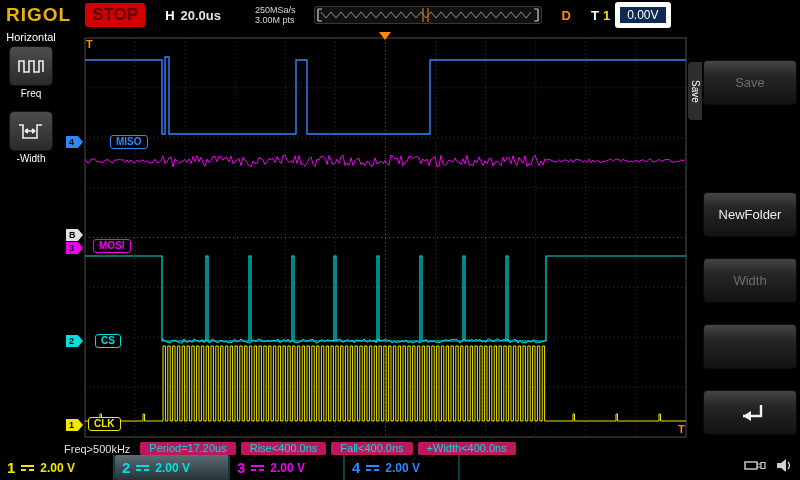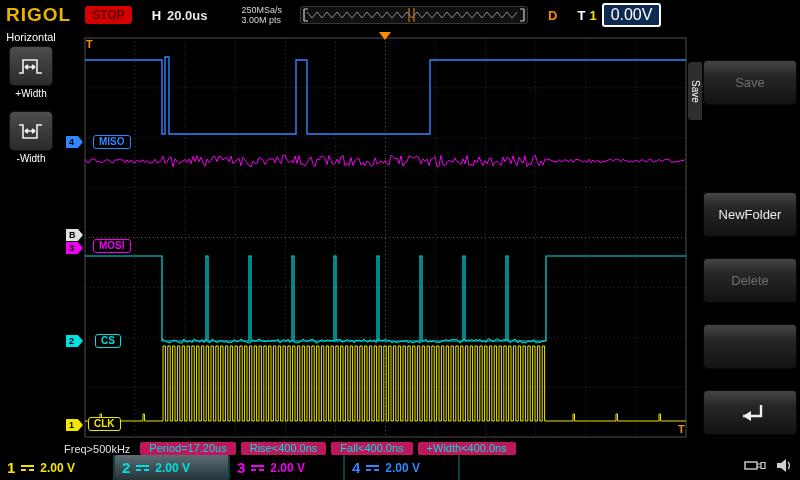--- a/index.html
+++ b/index.html
@@ -2,32 +2,32 @@
 <html><head>
 <meta charset="utf-8">
 <style>
   *{margin:0;padding:0;box-sizing:border-box}
   html,body{width:800px;height:480px;background:#000;overflow:hidden}
   body{position:relative;font-family:"Liberation Sans",sans-serif;color:#fff}
 
   
   .topbar{position:absolute;left:0;top:0;width:636px;height:30px;background:#000;display:flex;align-items:center}
   .logo{color:#e8b400;font-weight:bold;font-size:19px;letter-spacing:1px;margin-left:6px}
-  .stop-badge{margin-left:14px;background:#d40000;color:#5c0000;font-weight:bold;font-size:12px;padding:2px 7px;border-radius:3px}
+  .stop-badge{margin-left:14px;background:#d40000;color:#5c0000;font-weight:bold;font-size:17px;padding:2px 7px;border-radius:3px}
   .sep{width:1px;height:22px;background:#2c2c2c;margin:0 7px}
   .hlabel{font-weight:bold;font-size:13px;color:#fff;margin-left:6px}
   .timebase{font-weight:bold;font-size:13px;color:#e4e4e4;margin-left:6px}
   .acq{font-size:9px;color:#d8d8d8;line-height:10px;margin-left:20px}
   .preview{width:228px;height:18px;background:#101010;border:1px solid #383838;border-radius:3px;margin-left:4px;position:relative}
   .dlabel{color:#ff8c00;font-weight:bold;font-size:13px;margin-left:6px}
   .delay-box{margin-left:6px;background:#0d0d2e;border:1px solid #2a2a5a;border-radius:3px;color:#fff;
              font-family:"DejaVu Sans Mono",monospace;font-size:12px;padding:1px 8px}
   .tlabel{color:#fff;font-weight:bold;font-size:13px;margin-left:6px}
   .tsource{color:#f0e000;font-weight:bold;font-size:13px;margin-left:2px}
-  .tlevel-box{margin-left:5px;background:#0e2a52;border:2px solid #ffffff;border-radius:3px;color:#fff;font-size:16px;padding:1px 7px}
+  .tlevel-box{margin-left:5px;background:#0e2a52;border:5px solid #ffffff;border-radius:3px;color:#fff;font-size:12px;padding:1px 7px}
 
   
   .left-panel{position:absolute;left:0;top:30px;width:62px;height:410px;background:#000;display:flex;flex-direction:column;align-items:center}
   .left-title{font-size:11px;color:#fff;margin:1px 8px 3px}
   .meas-item{width:62px;height:65px;display:flex;flex-direction:column;align-items:center;cursor:pointer}
   .meas-tile{width:44px;height:40px;background:linear-gradient(180deg,#4c4c4c,#2a2a2a);border:1px solid #141414;border-radius:5px;
              display:flex;align-items:center;justify-content:center}
   .meas-label{font-size:10px;color:#fff;margin-top:2px;text-align:center;line-height:11px}
   .meas-tile svg{stroke:#efefef;fill:none;stroke-width:1.6}
 
@@ -99,31 +99,31 @@
     <polygon points="6,0 1,8 4,8 3,14 9,5 5.5,5 8,0" fill="#ffd700"></polygon>
   </svg>
   <span class="tsource">1</span>
   <span class="tlevel-box">0.00V</span>
 </div>
 
 <div class="left-panel">
   <div class="left-title">Horizontal</div>
 
 
-
-
-
   <div class="meas-item">
     <div class="meas-tile">
       <svg width="30" height="24" viewBox="0 0 30 24">
-          <path d="M3 19 H7 V6 H21 V19 H26 M9 13 H19 M9 13 l3 -2 M9 13 l3 2 M19 13 l-3 -2 M19 13 l-3 2"></path>
+          <path d="M3 18 V7 H8 V18 H13 V7 H18 V18 H23 V7 H27 V18"></path>
         </svg>
     </div>
-    <div class="meas-label">+Width</div>
-  </div>
+    <div class="meas-label">Freq</div>
+  </div>
+
+
+
 
   <div class="meas-item">
     <div class="meas-tile">
       <svg width="30" height="24" viewBox="0 0 30 24">
           <path d="M3 6 H7 V19 H21 V6 H26 M9 12 H19 M9 12 l3 -2 M9 12 l3 2 M19 12 l-3 -2 M19 12 l-3 2"></path>
         </svg>
     </div>
     <div class="meas-label">-Width</div>
   </div>
 </div>
@@ -162,21 +162,21 @@
 
 <span class="trig-t" style="left:86px;top:39px">T</span>
 <span class="trig-t" style="left:678px;top:424px">T</span>
 
 <div class="pos-marker" style="top: 136px; background: rgb(47, 134, 255);">4</div>
 <div class="pos-marker" style="top: 229px; background: rgb(224, 224, 224);">B</div>
 <div class="pos-marker" style="top: 242px; background: rgb(240, 0, 240);">3</div>
 <div class="pos-marker" style="top: 335px; background: rgb(0, 224, 224);">2</div>
 <div class="pos-marker" style="top: 419px; background: rgb(240, 230, 0);">1</div>
 
-<div class="ch-tag" style="left: 93px; top: 135px; color: rgb(47, 134, 255);">MISO</div>
+<div class="ch-tag" style="left: 110px; top: 135px; color: rgb(47, 134, 255);">MISO</div>
 <div class="ch-tag" style="left: 93px; top: 239px; color: rgb(240, 0, 240);">MOSI</div>
 <div class="ch-tag" style="left: 95px; top: 334px; color: rgb(0, 224, 224);">CS</div>
 <div class="ch-tag" style="left: 88px; top: 417px; color: rgb(240, 230, 0);">CLK</div>
 
 <div class="meas-bar">
   <span class="meas-plain">Freq&gt;500kHz</span>
   <span class="meas-box">Period=17.20us</span>
   <span class="meas-box">Rise&lt;400.0ns</span>
   <span class="meas-box">Fall&lt;400.0ns</span>
   <span class="meas-box">+Width&lt;400.0ns</span>
@@ -224,21 +224,21 @@
       <polygon points="1,5 5,5 10,1 10,14 5,10 1,10" fill="#cfcfcf"></polygon>
       <path d="M12 4 Q15 7.5 12 11" stroke="#cfcfcf" stroke-width="1.3" fill="none"></path>
     </svg>
   </div>
 </div>
 
 <div class="right-panel">
   <div class="menu-tab">Save</div>
   <div class="menu-btn b1 disabled">Save</div>
   <div class="menu-btn b3">NewFolder</div>
-  <div class="menu-btn b4 disabled">Delete</div>
+  <div class="menu-btn b4 disabled">Width</div>
   <div class="menu-btn b5"></div>
   <div class="menu-btn b6">
     <svg width="42" height="22" viewBox="0 0 42 22">
       <path d="M32 3 V14 H14" stroke="#f0f0f0" stroke-width="2.4" fill="none"></path>
       <polygon points="14,14 22,9 22,19" fill="#f0f0f0"></polygon>
     </svg>
   </div>
 </div>
 
 </body></html>

